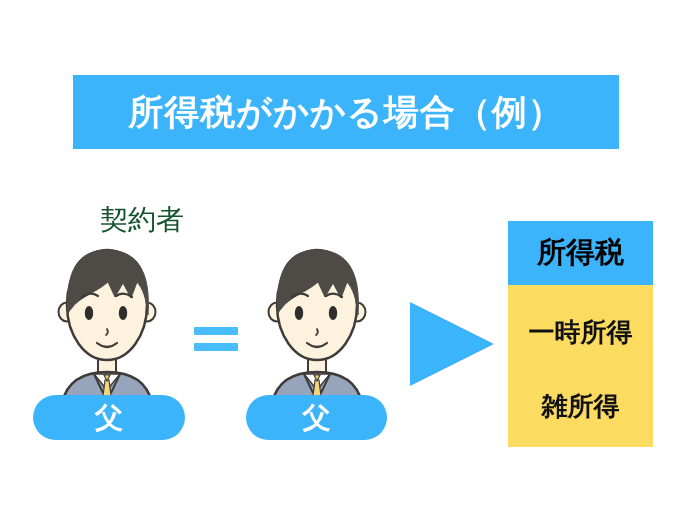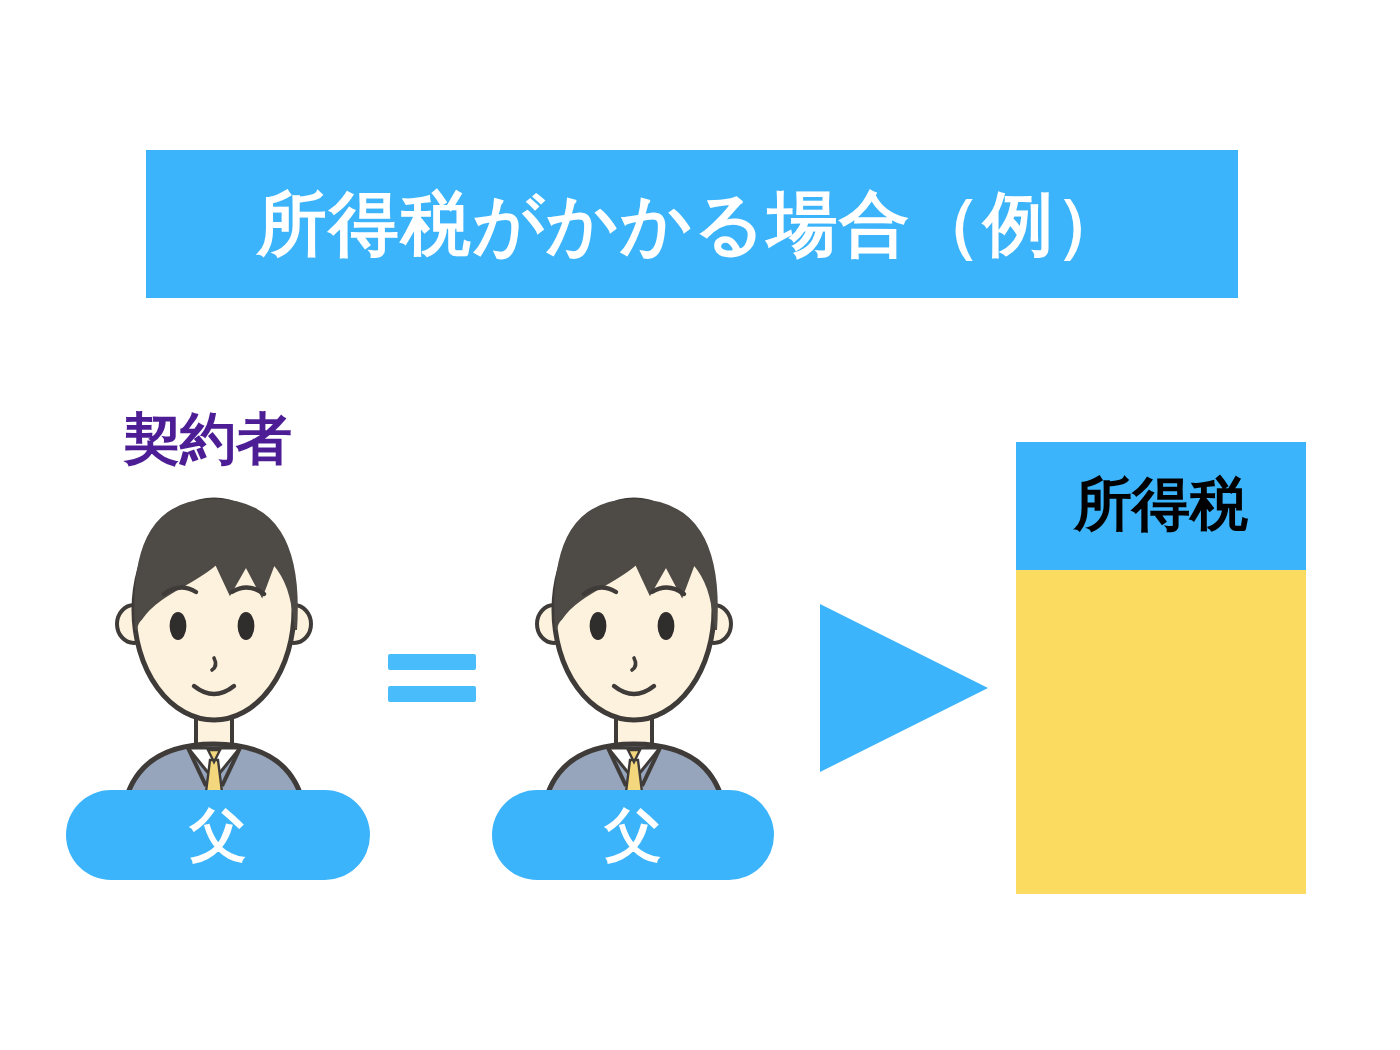--- a/index.html
+++ b/index.html
@@ -25,23 +25,23 @@
     font-size: 35px; font-weight: bold;
     letter-spacing: 1px;
     white-space: nowrap;
   }
 
   
   .role-label {
     position: absolute;
     top: 201px;
     width: 160px;
-    text-align: center;
-    font-size: 28px; font-weight: bold;
-    color: #4c1d95;
+    text-align: right;
+    font-size: 28px; font-weight: normal;
+    color: #14532d;
     white-space: nowrap;
   }
   .role-contractor { left: 24px; }
   .role-beneficiary { left: 239px; }
 
   
   .person { position: absolute; width: 160px; height: 162px; }
   .person-1 { left: 27px;  top: 243px; }
   .person-2 { left: 237px; top: 243px; }
 
@@ -171,15 +171,19 @@
     <div class="bar bar-top"></div>
     <div class="bar bar-bottom"></div>
   </div>
 
   <div class="arrow-right"></div>
 
   <div class="tax-box">
     <div class="tax-box-header">
       <span>所得税</span>
     </div>
+    <div class="tax-box-body">
+      <div class="tax-item tax-item-1">一時所得</div>
+      <div class="tax-item tax-item-2">雑所得</div>
+    </div>
   </div>
 
 </div>
 
 </body></html>

